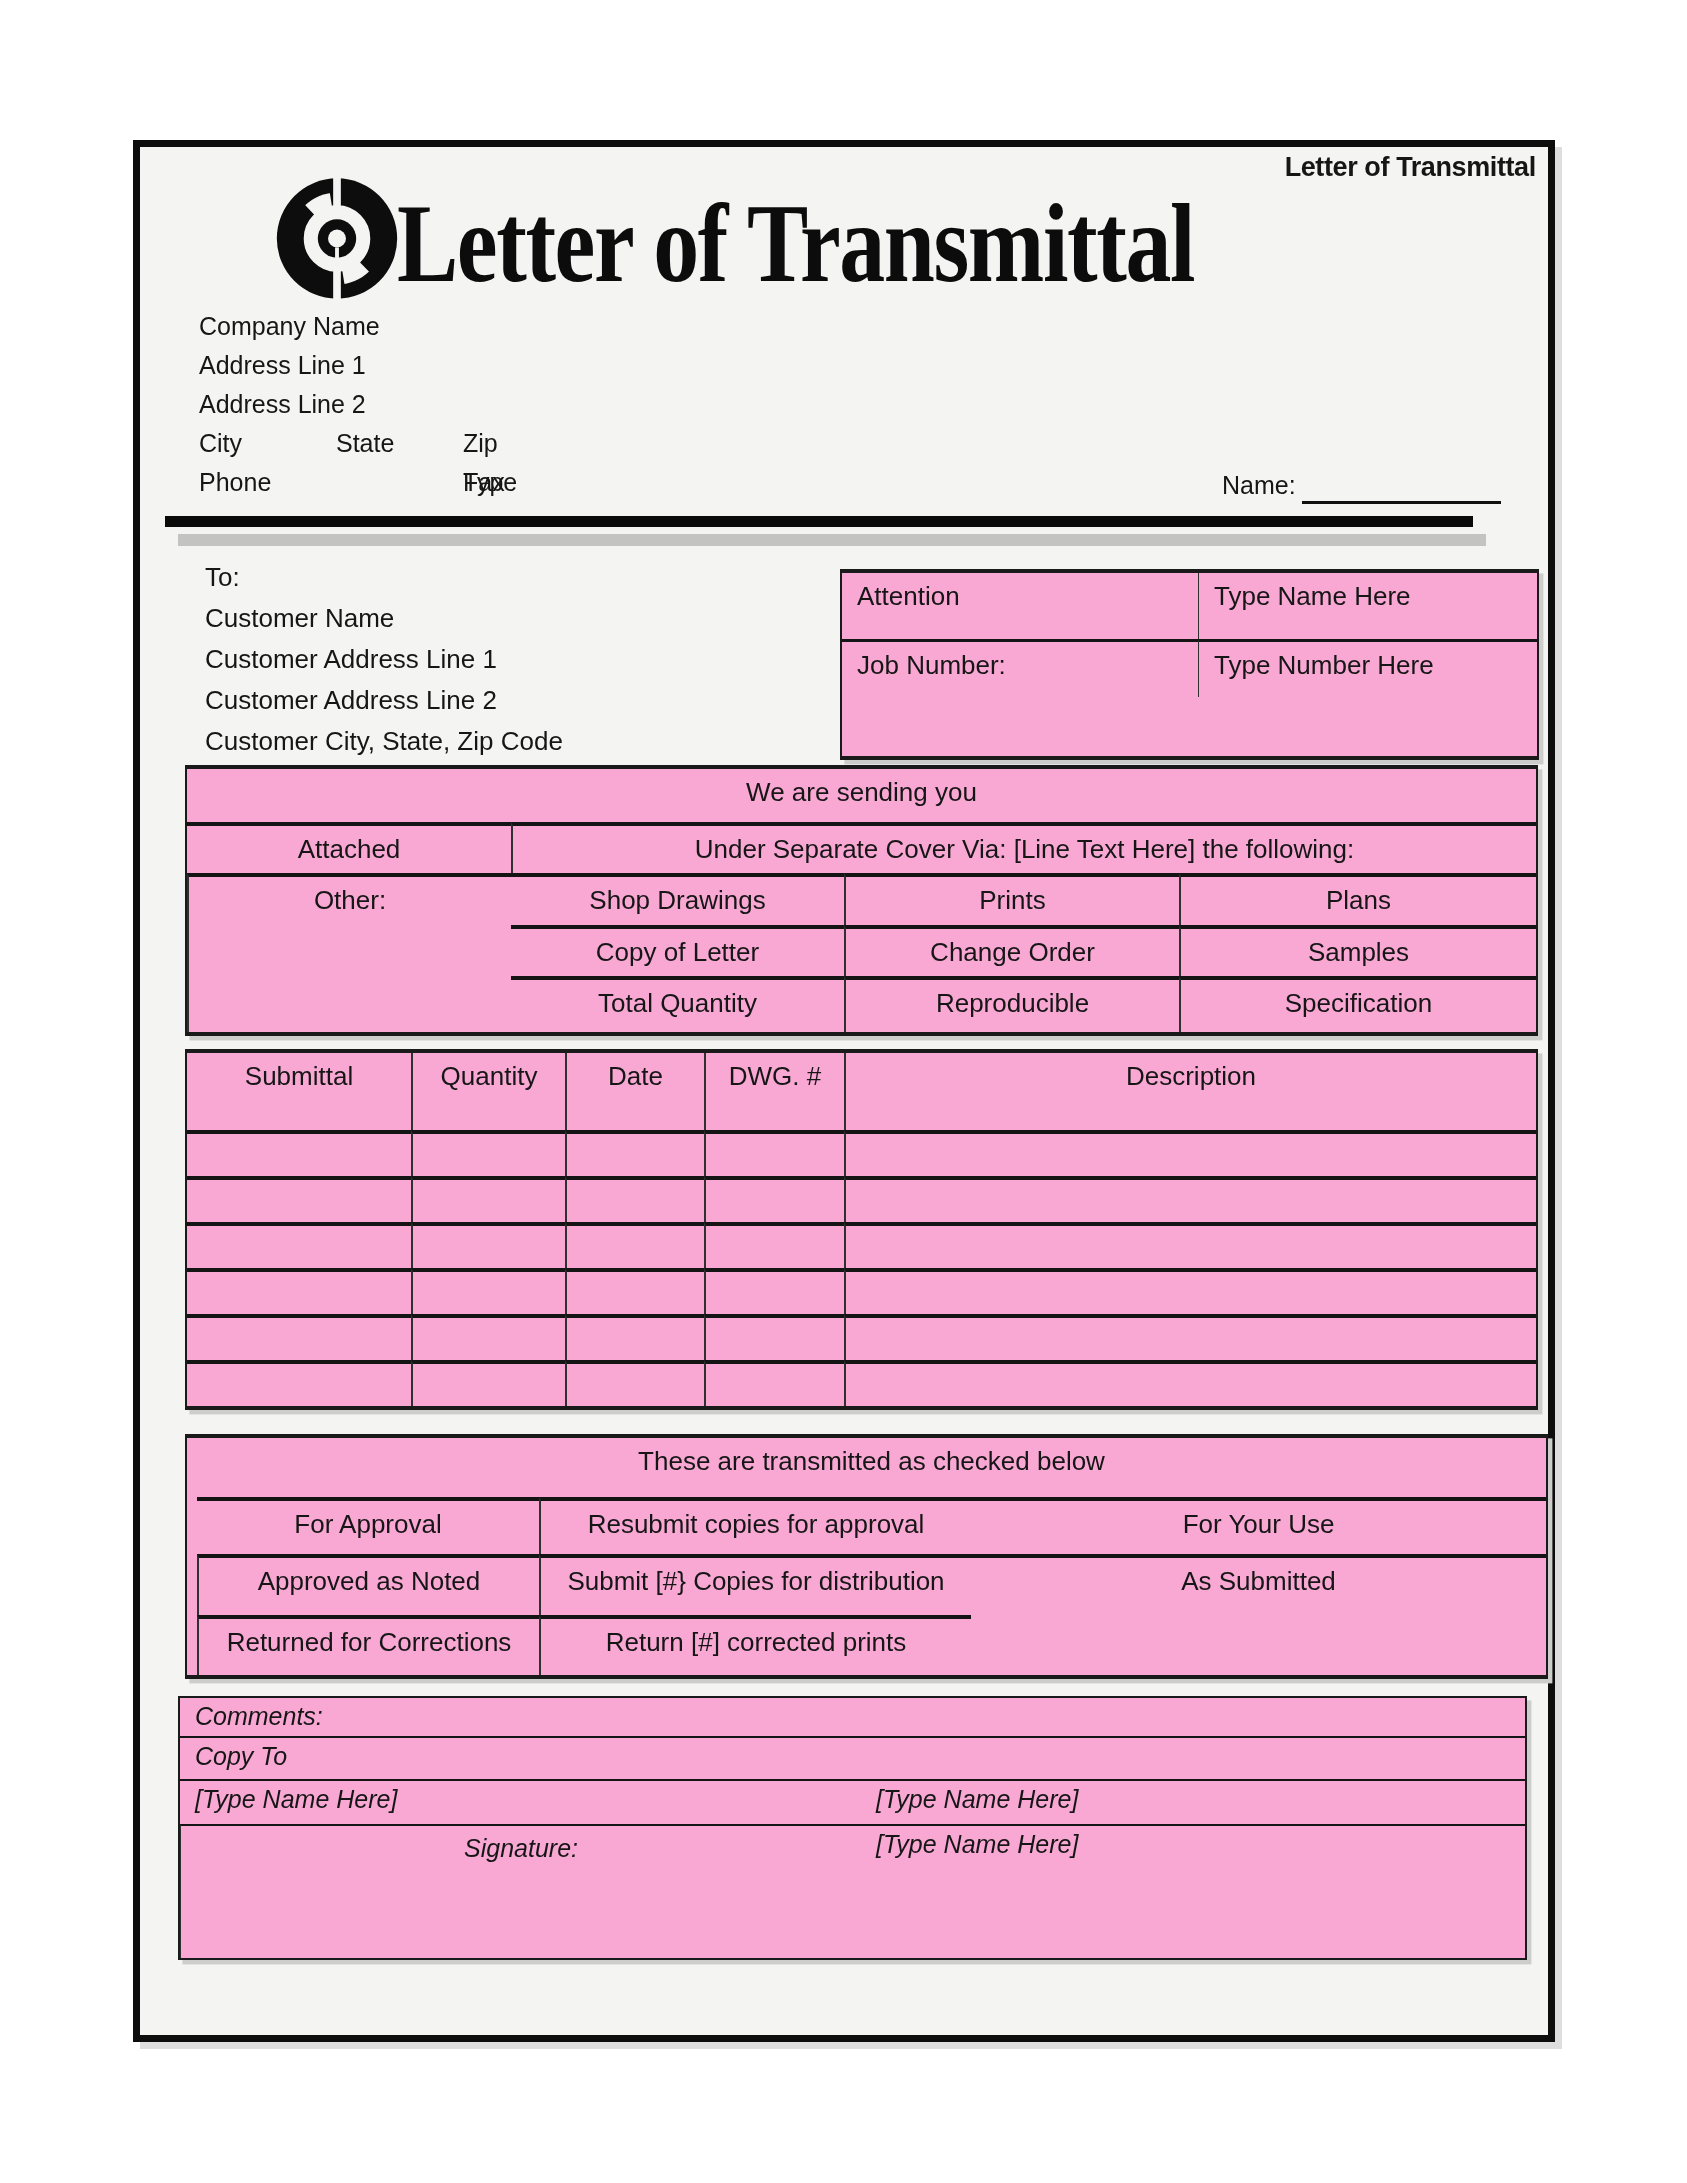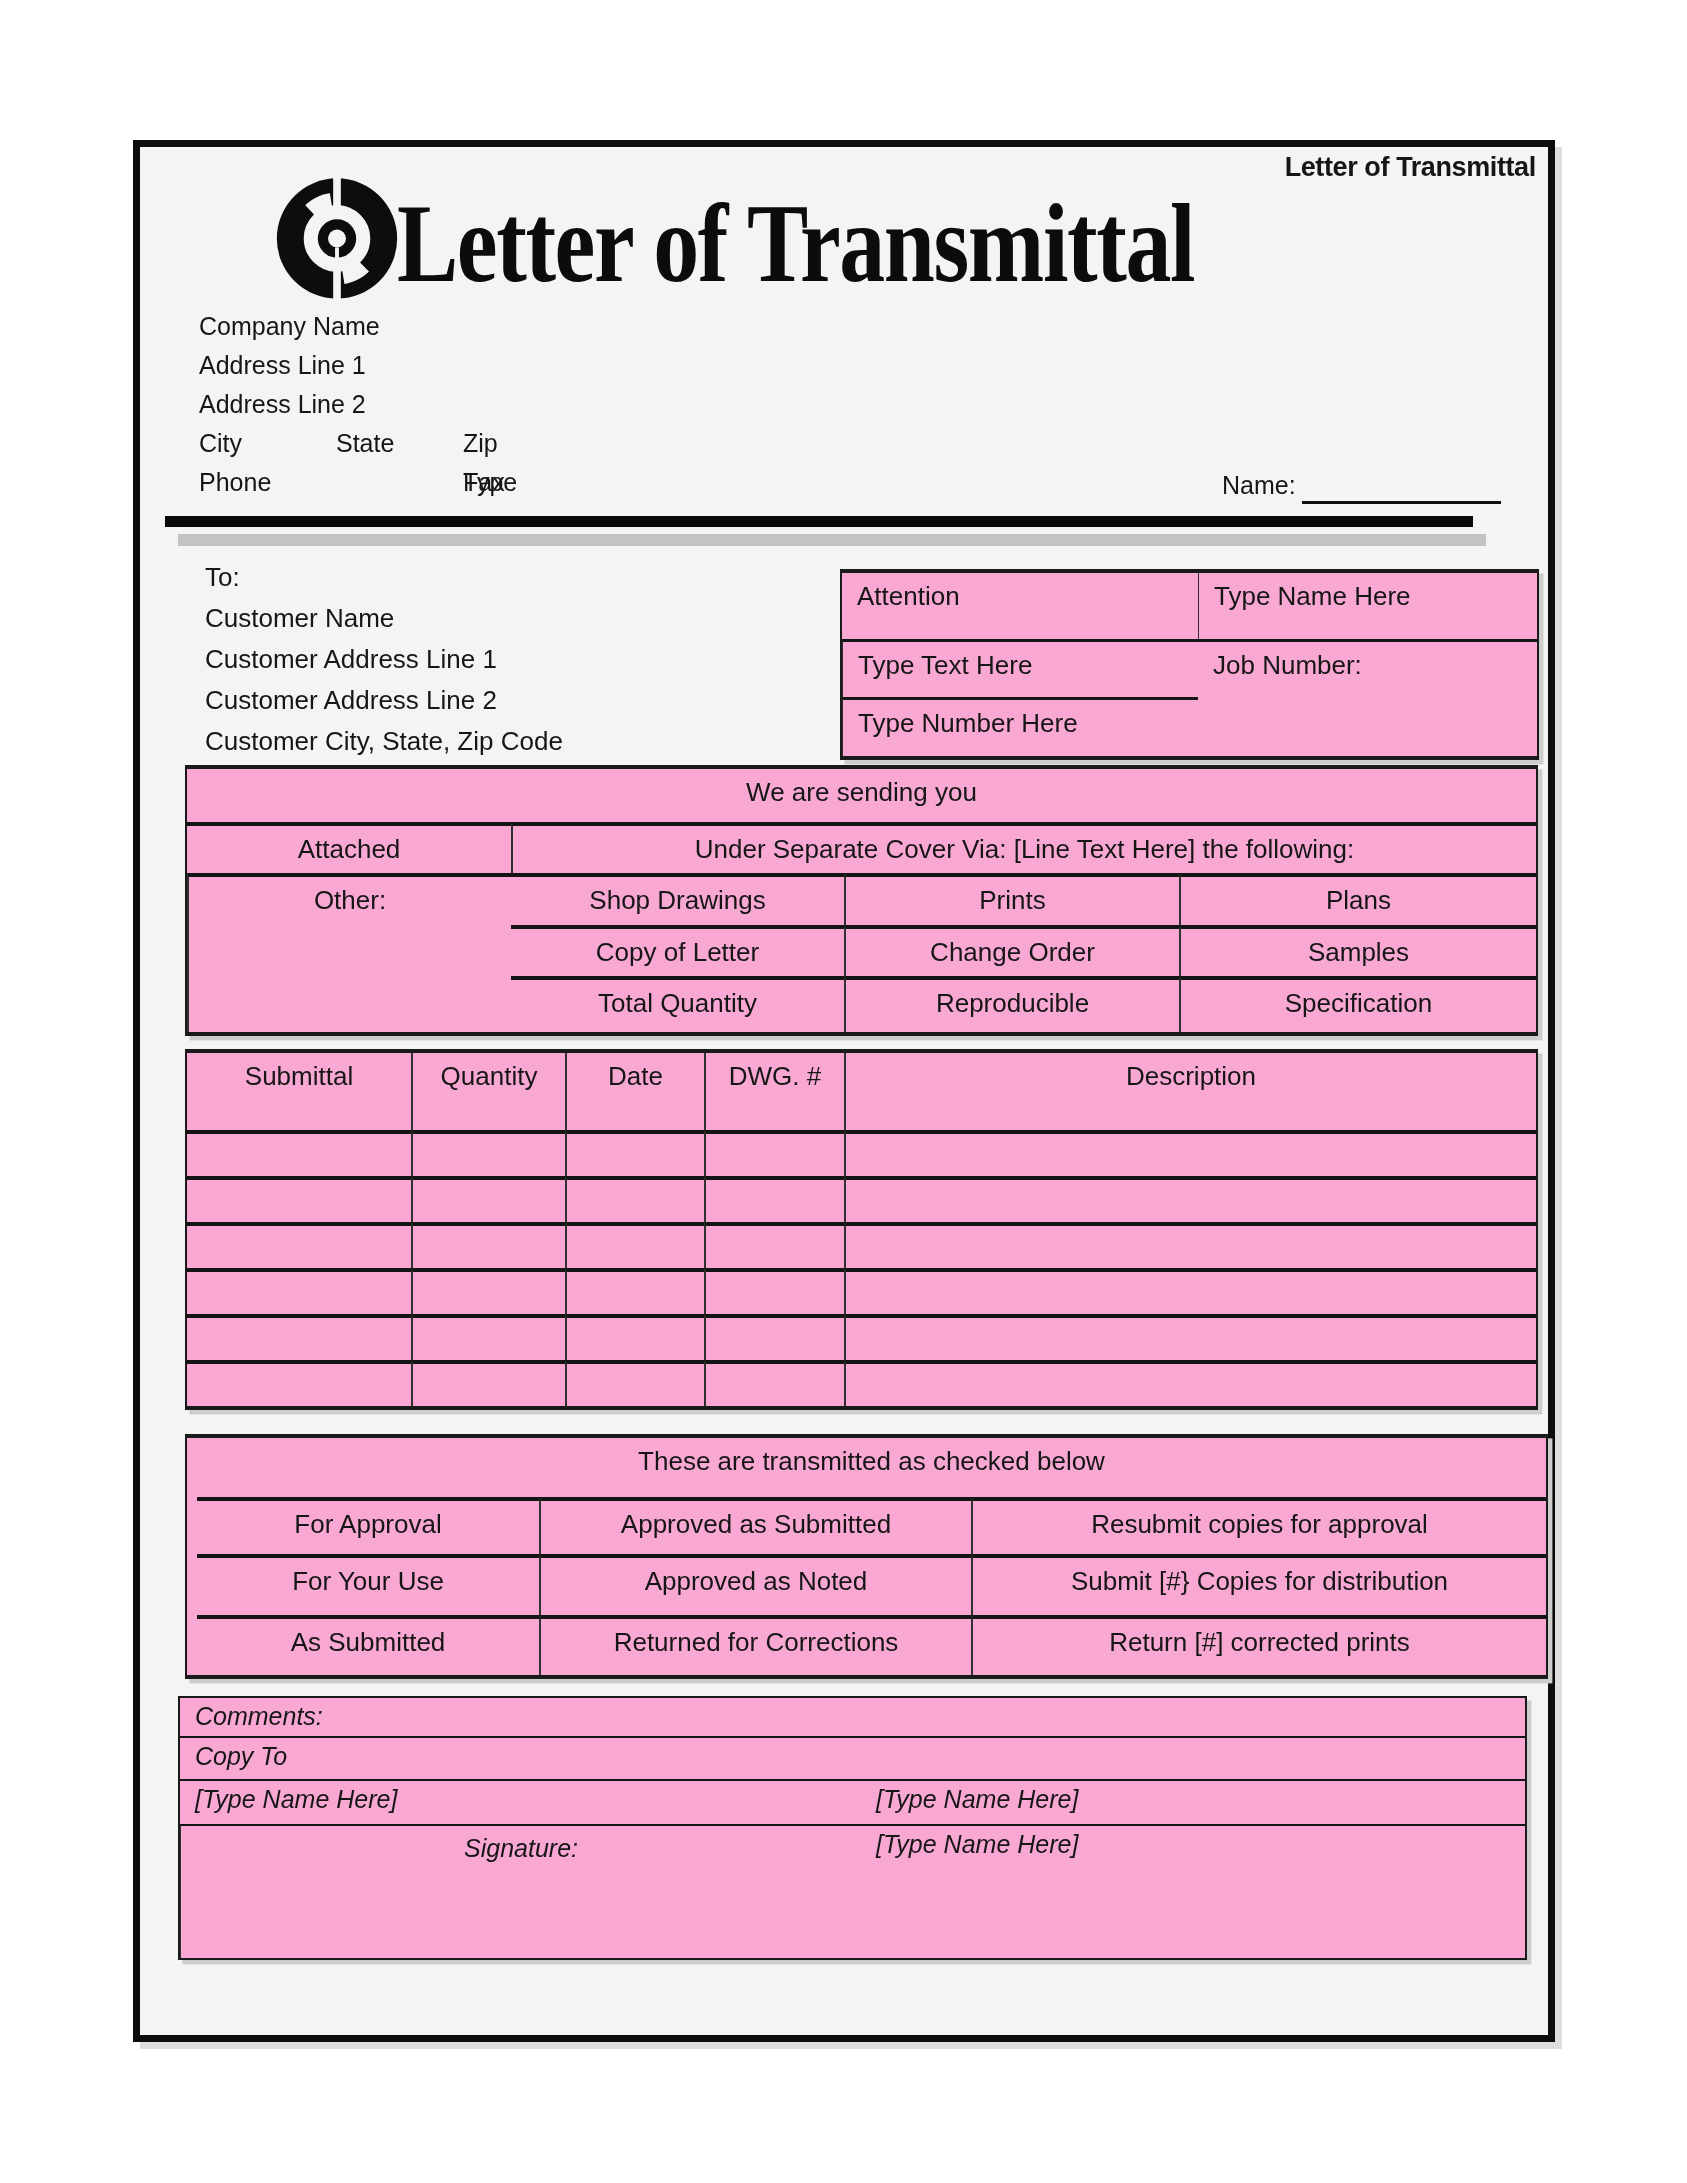--- a/index.html
+++ b/index.html
@@ -100,21 +100,20 @@
       <div>To:</div>
       <div>Customer Name</div>
       <div>Customer Address Line 1</div>
       <div>Customer Address Line 2</div>
       <div>Customer City, State, Zip Code</div>
     </div>
 
     <div id="ref-table" class="grid-table">
       <div class="r0 c0 lc">Attention</div>
       <div class="r0 lc">Type Name Here</div>
-      <div class="lc">Type Text Here</div>
       <div class="c0 lc">Job Number:</div>
       <div class="lc">Type Number Here</div>
     </div>
 
     <div id="send-table" class="grid-table">
       <div class="r0 c0 cc span-all">We are sending you</div>
       <div class="c0 cc">Attached</div>
       <div class="cc" style="grid-column:2 / -1;">Under Separate Cover Via: [Line Text Here] the following:</div>
       <div class="c0 cc">Shop Drawings</div>
       <div class="cc">Prints</div>
@@ -163,21 +162,20 @@
         <div class="c0"></div>
         <div class=""></div>
         <div class=""></div>
         <div class=""></div>
         <div class=""></div>
       </div>
 
     <div id="trans-table" class="grid-table">
       <div class="r0 c0 cc span-all">These are transmitted as checked below</div>
       <div class="c0 cc">For Approval</div>
-      <div class="cc">Approved as Submitted</div>
       <div class="cc">Resubmit copies for approval</div>
       <div class="c0 cc">For Your Use</div>
       <div class="cc">Approved as Noted</div>
       <div class="cc">Submit [#} Copies for distribution</div>
       <div class="c0 cc">As Submitted</div>
       <div class="cc">Returned for Corrections</div>
       <div class="cc">Return [#] corrected prints</div>
     </div>
 
     <div id="comments-table" class="grid-table">

